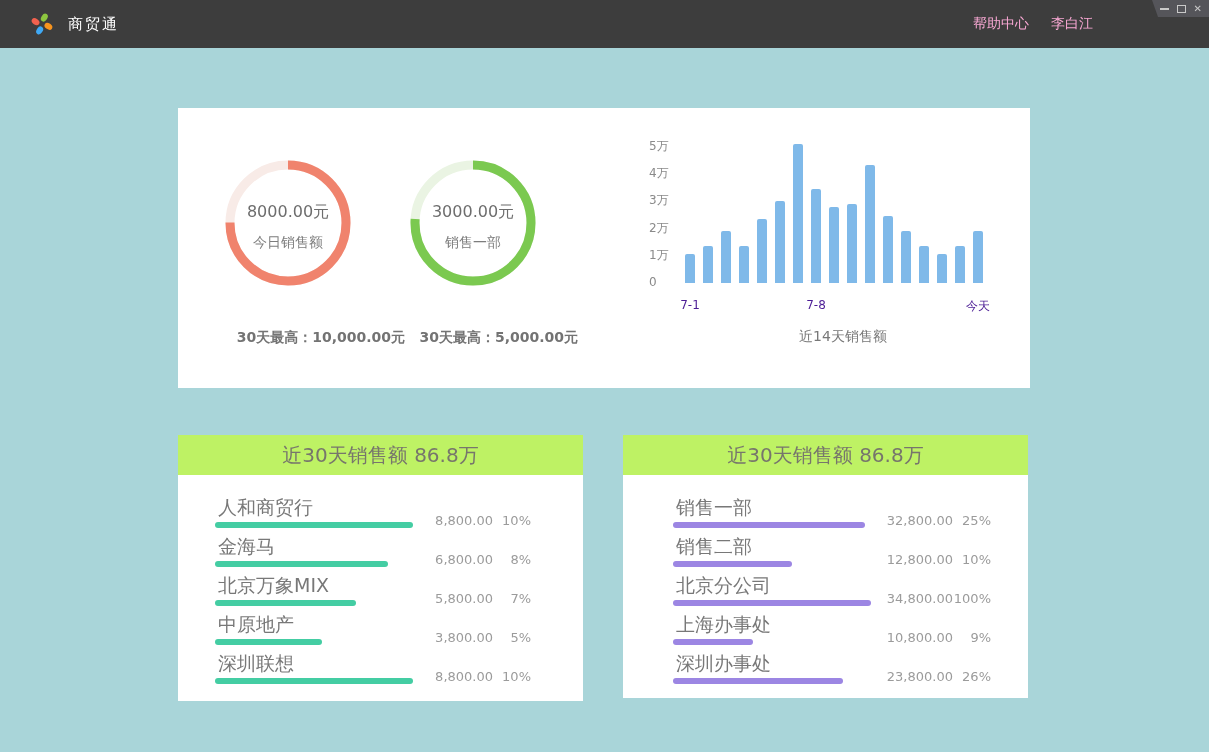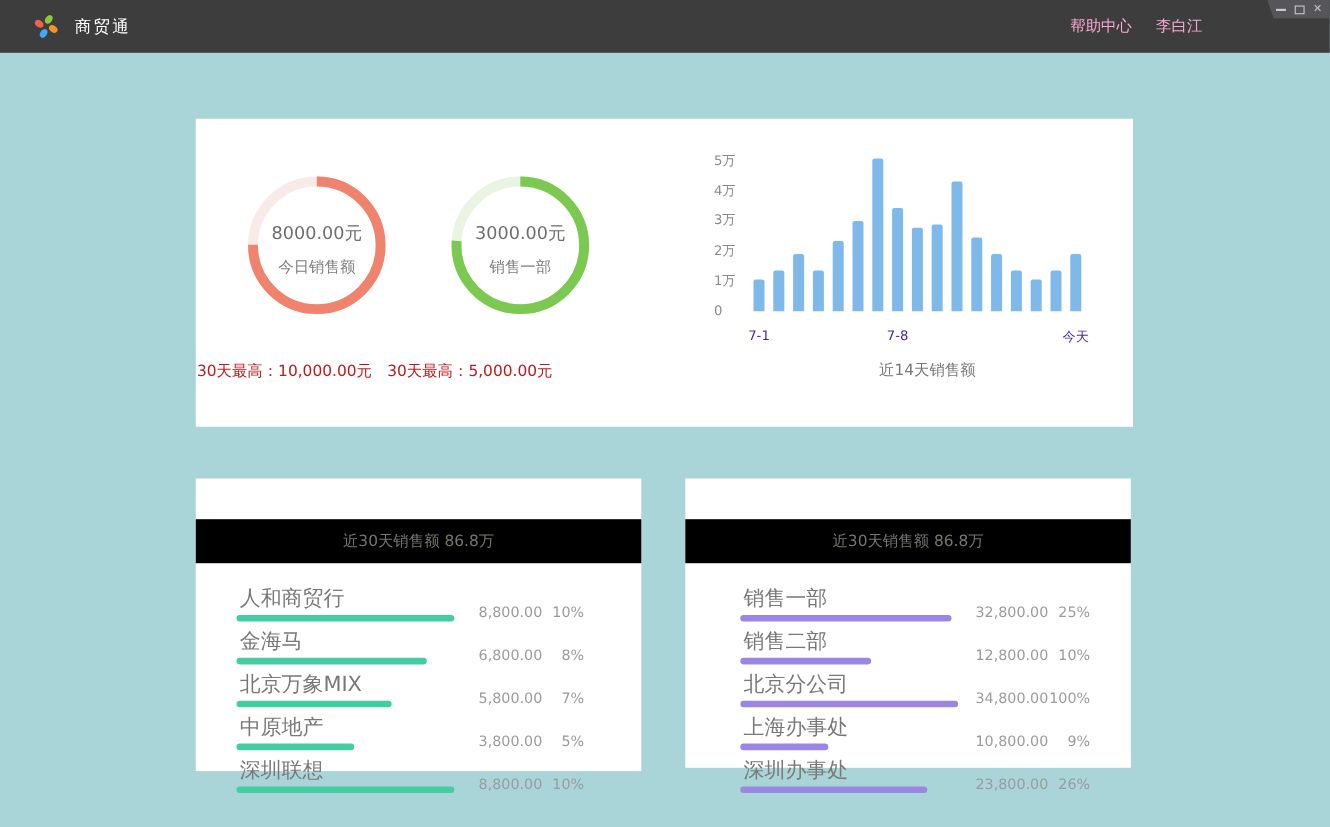--- a/index.html
+++ b/index.html
@@ -28,22 +28,22 @@
   .wc-min{ width:9px; height:2px; background:#c9c9c9; }
   .wc-max{ width:9px; height:8px; border:1px solid #c9c9c9; }
   .wc-close{ color:#c9c9c9; font-size:10px; line-height:10px; }
   
   .card{ position:absolute; background:#ffffff; }
   .top-card{ left:178px; top:108px; width:852px; height:280px; }
   .rank-card{ width:405px; top:435px; }
   .rank-left{ left:178px; height:266px; }
   .rank-right{ left:623px; height:263px; }
   .rank-header{
-    height:40px; background:#000000; display:flex; align-items:center; justify-content:center;
-    font-size:14px; color:#77766c;margin-top:37px;
+    height:40px; background:#bef264; display:flex; align-items:center; justify-content:center;
+    font-size:20px; color:#77766c;
   }
   .rank-body{ padding-top:15px; }
   .rank-row{ height:39px; display:flex; align-items:flex-end; }
   .rank-left .rank-row{ padding:0 52px 0 37px; }
   .rank-right .rank-row{ padding:0 37px 0 50px; }
   .row-main{ flex:1 1 auto; }
   .row-label{ font-size:19px; color:#787878; line-height:16px; margin-bottom:7px; margin-left:3px; }
   .row-bar{ height:6px; border-radius:3px; margin-bottom:1px; }
   .row-values{ flex:0 0 auto; font-size:13px; color:#9b9b9b; line-height:16px; white-space:nowrap; }
   .row-values .amount{ display:inline-block; min-width:78px; text-align:right; }
@@ -51,22 +51,22 @@
   
   .ring-block{ position:absolute; width:126px; height:126px; top:52px; }
   .ring-1{ left:47px; } .ring-2{ left:232px; }
   .ring-text{
     position:absolute; inset:0; display:flex; flex-direction:column;
     align-items:center; justify-content:center; padding-top:8px;
   }
   .ring-value{ font-size:16px; color:#6d6d6d; margin-bottom:11px; }
   .ring-name{ font-size:14px; color:#7d7d7d; }
   .ring-caption{
-    position:absolute; top:221px; width:226px; text-align:left;
-    font-size:14px; color:#b91c1c;
+    position:absolute; top:221px; width:226px; text-align:right;
+    font-size:14px; color:#737373;font-weight:bold;
   }
   .ring-caption-1{ left:1px; } .ring-caption-2{ left:174px; }
   
   .y-axis{
     position:absolute; left:471px; top:30px; height:152px;
     display:flex; flex-direction:column; justify-content:space-between;
     font-size:12px; color:#8a8a8a; line-height:16px;
   }
   .bars{
     position:absolute; left:507px; top:25px; width:298px; height:150px;

